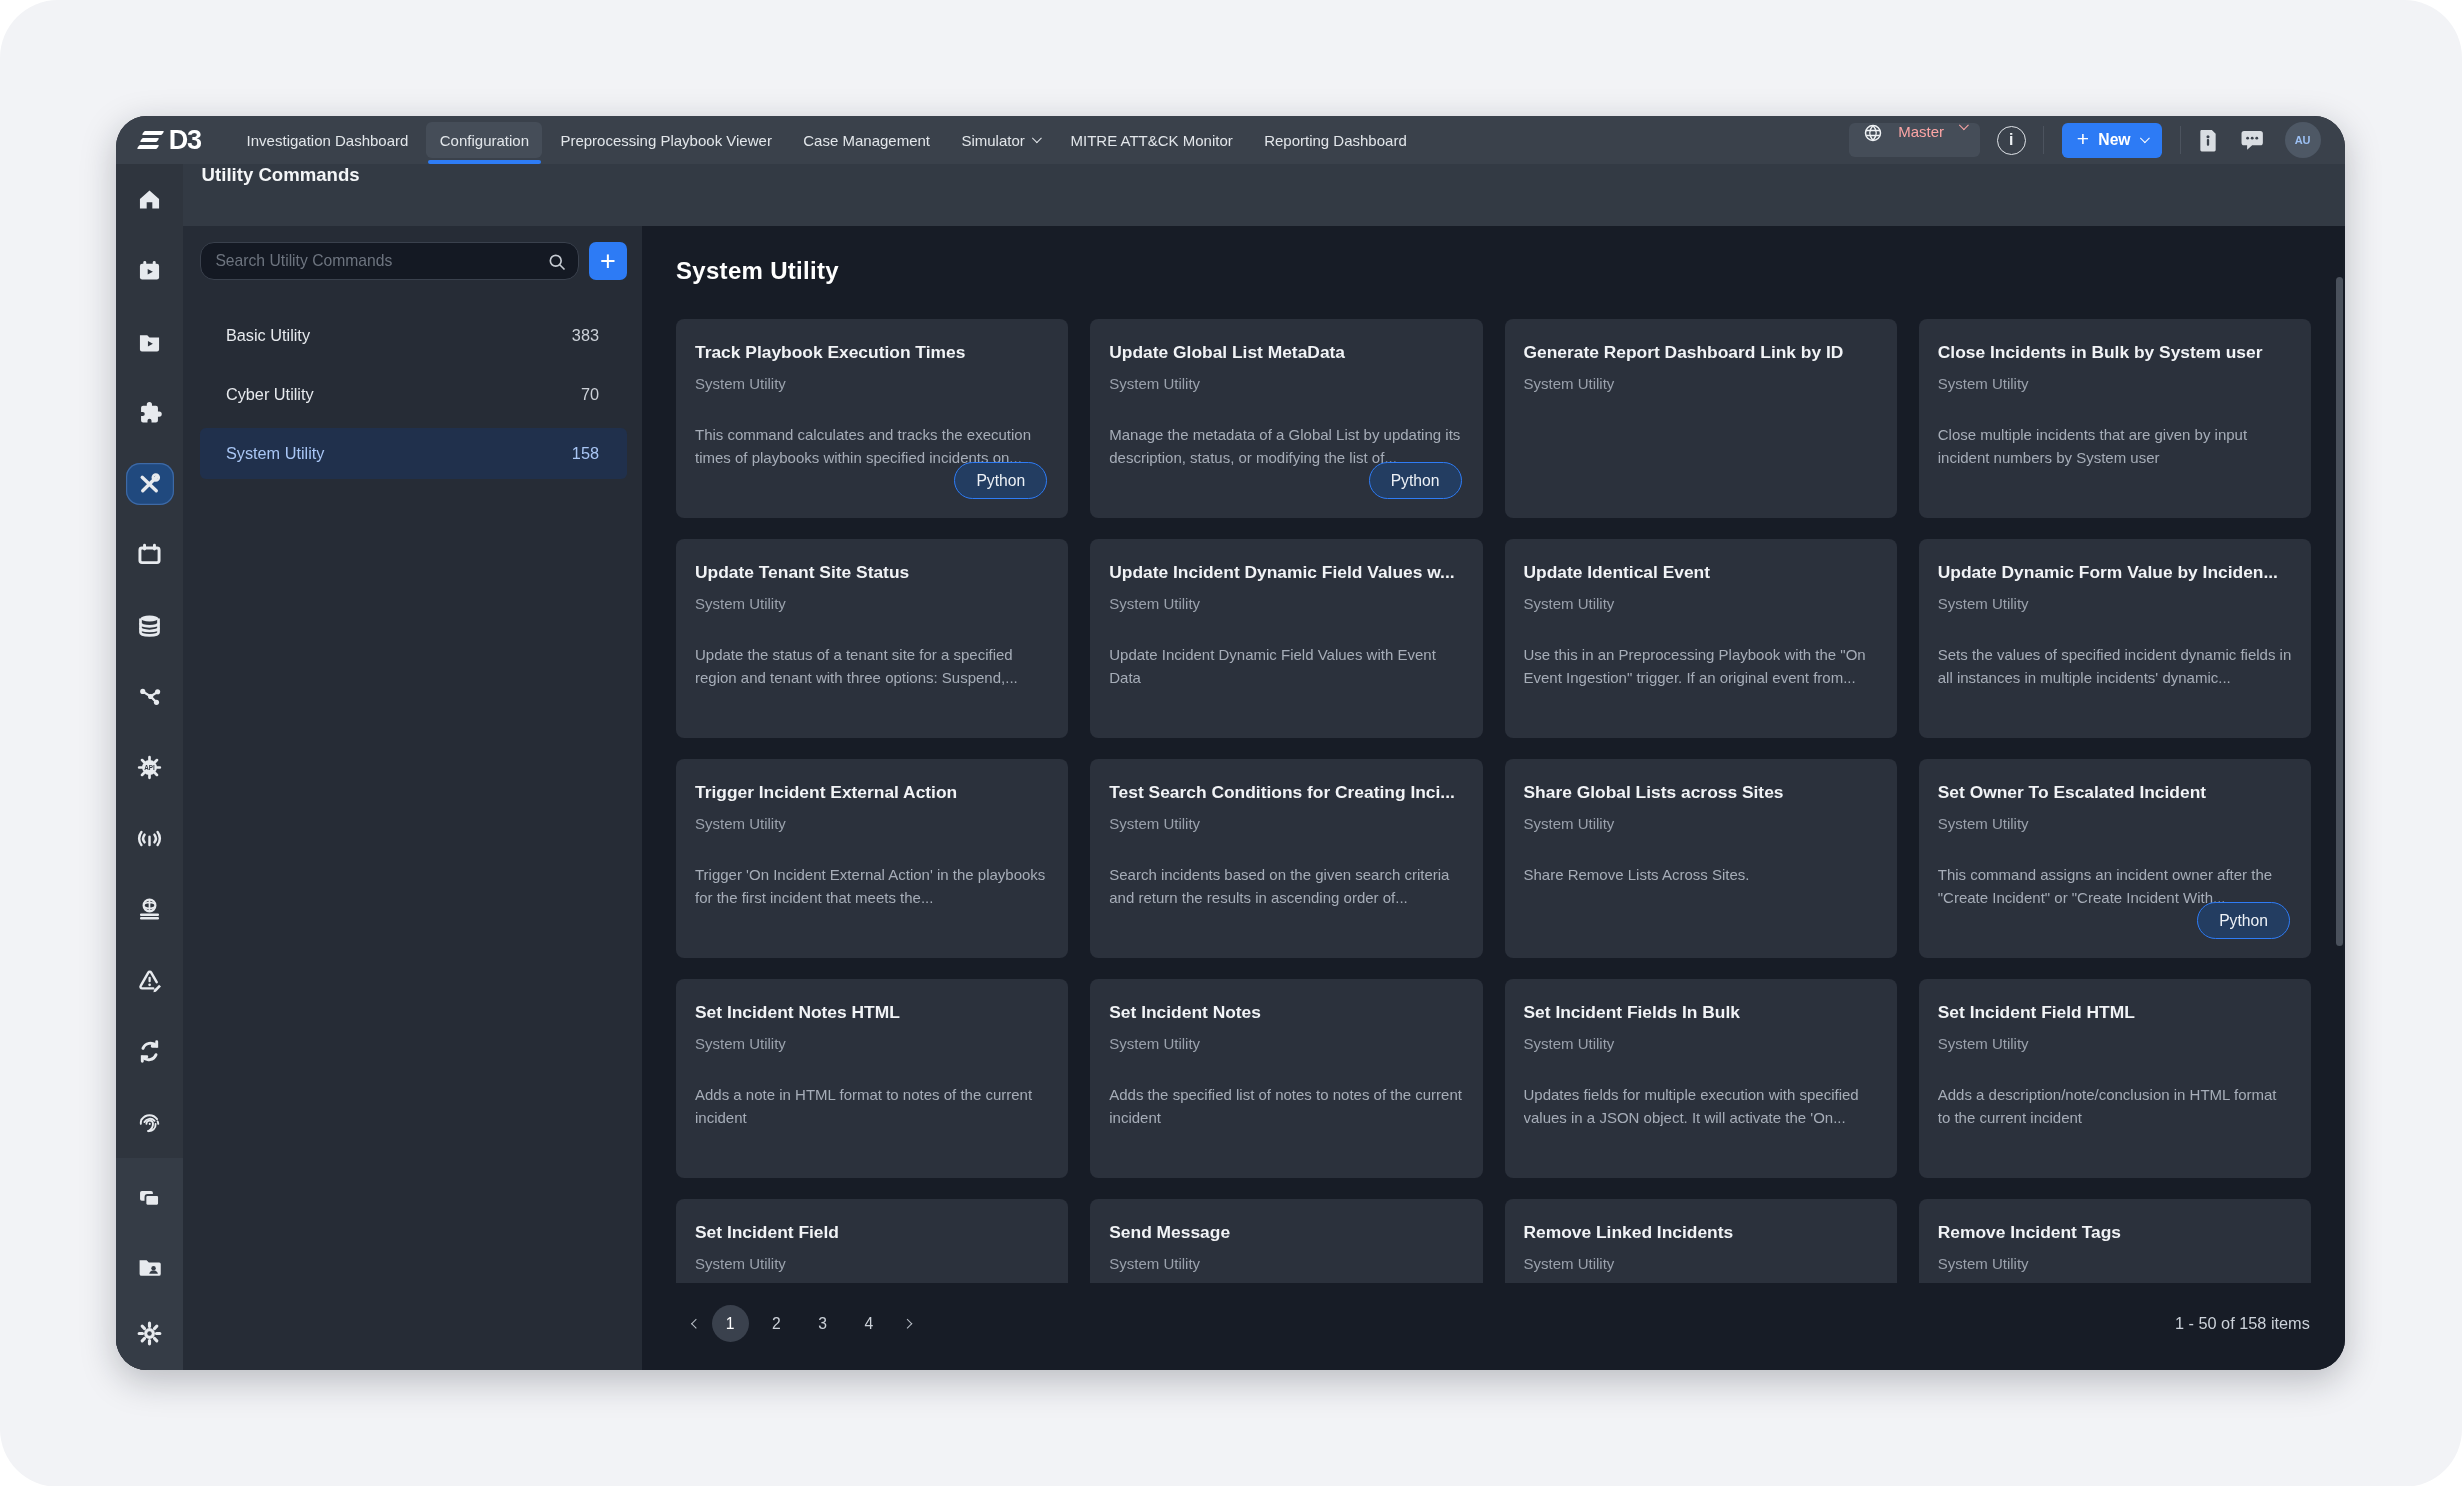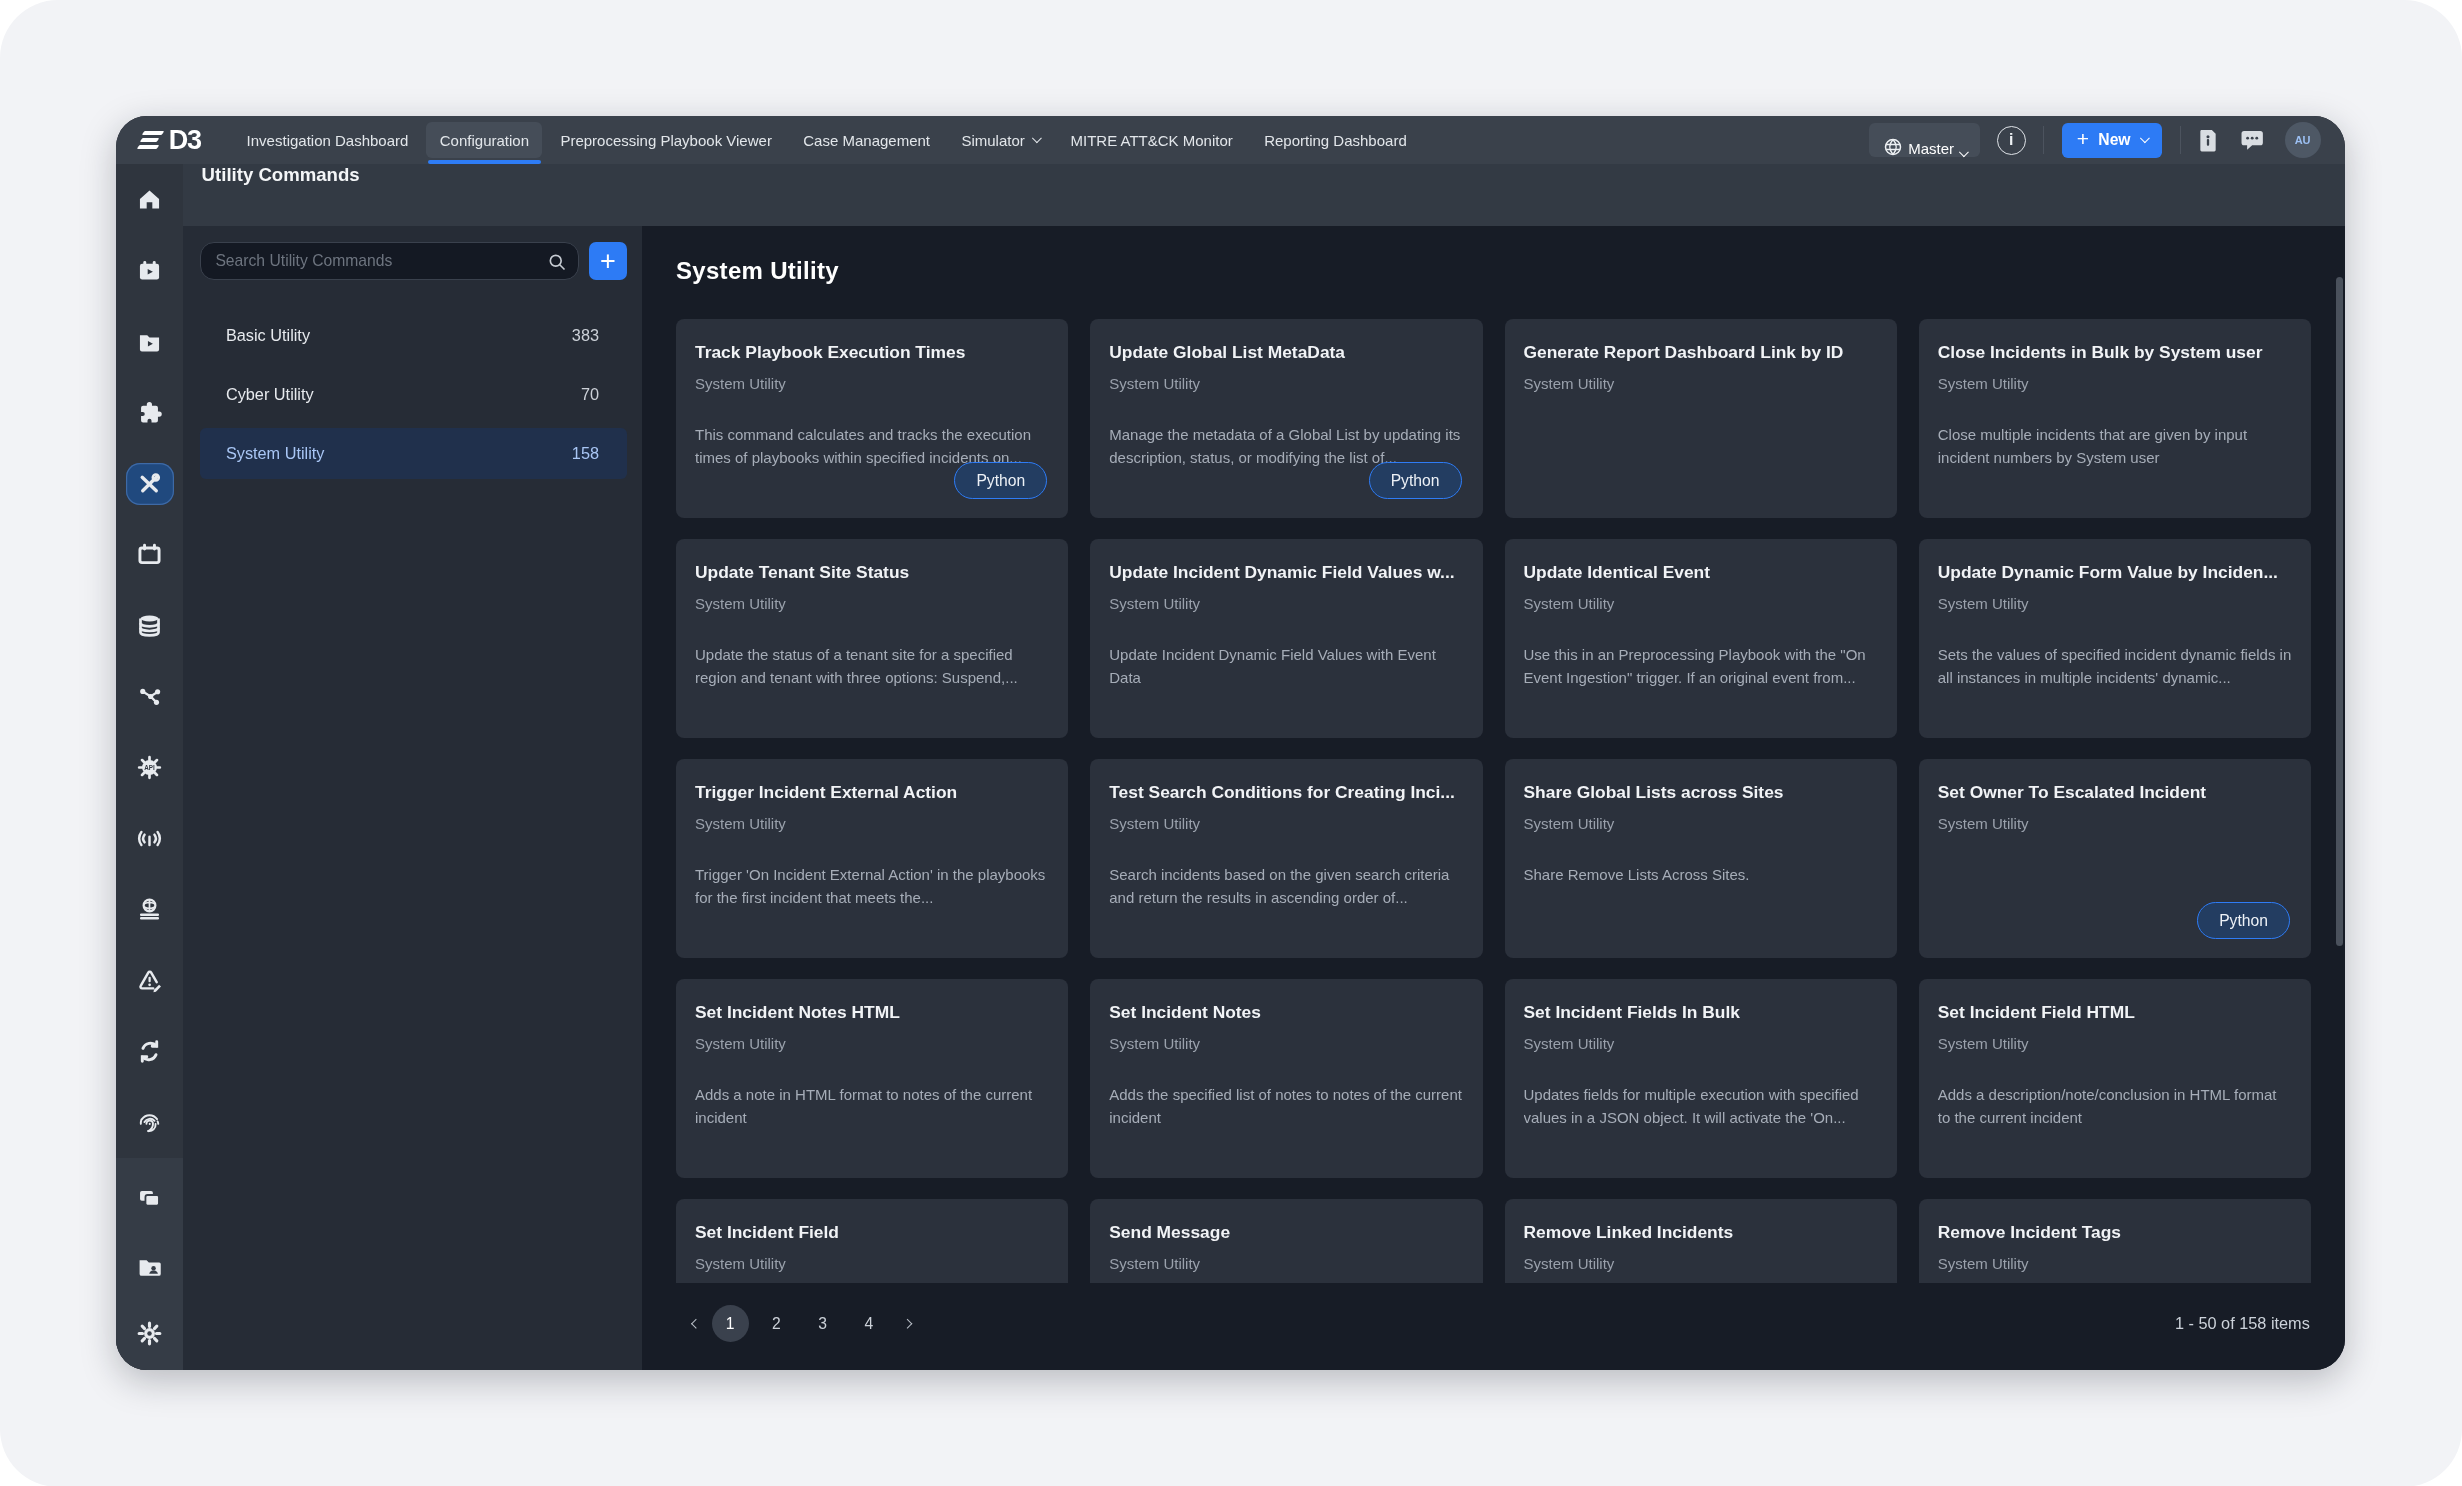--- a/index.html
+++ b/index.html
@@ -18,21 +18,21 @@
   .nav-item{position:relative;display:flex;align-items:center;gap:7px;padding:0 15.7px;font-size:15px;color:#e2e6ea;cursor:pointer;white-space:nowrap;}
   .nav-item .bgpad{position:absolute;inset:5.8px 2.3px;border-radius:5.8px;z-index:0;}
   .nav-item.active .bgpad{background:#454d58;}
   .nav-item.active::after{content:"";position:absolute;left:3.5px;right:3.5px;bottom:0;height:4.1px;border-radius:2.3px;background:#2e7cf6;}
   .nav-item span{position:relative;z-index:1;}
   .chev{display:inline-block;width:6.4px;height:6.4px;border-right:1.7px solid currentColor;border-bottom:1.7px solid currentColor;}
   .chev-down{transform:rotate(45deg) translateY(-1.7px);}
   .chev-left{transform:rotate(135deg);}
   .chev-right{transform:rotate(-45deg);}
   .topnav-right{margin-left:auto;display:flex;align-items:center;}
-  .pill-master{display:flex;align-items:flex-end;gap:5px;height:34px;padding:0 14px;border-radius:5.8px;background:#454d58;color:#ffffff;font-size:15px;cursor:pointer;}
+  .pill-master{display:flex;align-items:flex-start;gap:15px;height:34px;padding:0 14px;border-radius:5.8px;background:#454d58;color:#fca5a5;font-size:15px;cursor:pointer;}
   .icon-btn{display:flex;align-items:center;justify-content:center;cursor:pointer;color:#dde1e6;}
   .info-btn{width:27px;height:27px;margin-left:16.3px;border:1.7px solid #dfe3e8;border-radius:50%;font-size:15.7px;color:#eef1f4;font-weight:700;}
   .vdiv{width:1.2px;height:28px;background:#4c535e;margin:0 17.4px;}
   .new-btn{display:flex;align-items:center;gap:9.3px;height:35px;padding:0 15px;border-radius:5.8px;background:#2d7bf5;color:#fff;font-size:15.7px;font-weight:600;cursor:pointer;}
   .new-btn .plus{font-size:21px;font-weight:400;line-height:0;margin-top:-1.2px;}
   .avatar{width:36px;height:36px;border-radius:50%;background:#4e5865;color:#9cc0f3;display:flex;align-items:center;justify-content:center;font-size:11px;font-weight:700;margin-left:20px;cursor:pointer;}
   
   .titlebar{grid-column:2/4;grid-row:2;background:#333a44;display:flex;padding-left:18.6px;}
   .titlebar h1{margin:0;font-size:18.6px;font-weight:700;color:#f4f6f8;}
   
@@ -386,20 +386,21 @@
               <div class="desc">Search incidents based on the given search criteria and return the results in ascending order of...</div>
             </div>
             <div class="card">
               <h3>Share Global Lists across Sites</h3>
               <div class="sub">System Utility</div>
               <div class="desc">Share Remove Lists Across Sites.</div>
             </div>
             <div class="card">
               <h3>Set Owner To Escalated Incident</h3>
               <div class="sub">System Utility</div>
+              <div class="desc">This command assigns an incident owner after the "Create Incident" or "Create Incident With...</div>
               <div class="badge">Python</div>
             </div>
             <div class="card">
               <h3>Set Incident Notes HTML</h3>
               <div class="sub">System Utility</div>
               <div class="desc">Adds a note in HTML format to notes of the current incident</div>
             </div>
             <div class="card">
               <h3>Set Incident Notes</h3>
               <div class="sub">System Utility</div>

